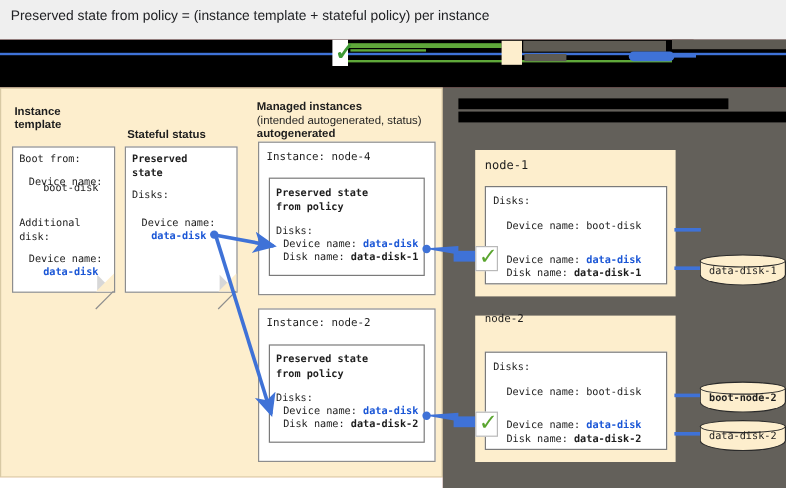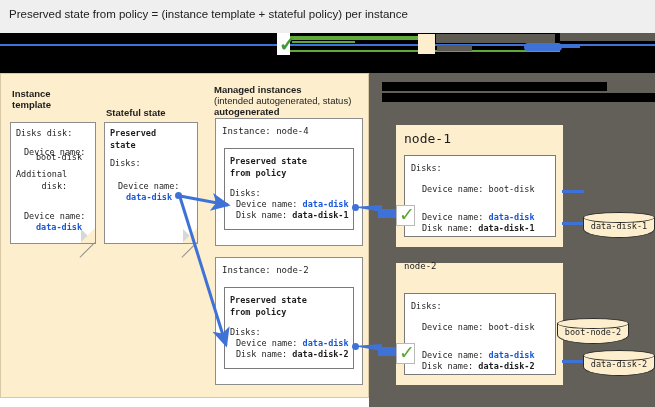--- a/index.html
+++ b/index.html
@@ -197,35 +197,35 @@
   <div class="panel-beige"></div>
   <div class="bottom-strip"></div>
 
   <div class="panel-gray"></div>
   <div class="redact" style="left:382px;top:82px;width:225px;height:9px;"></div>
   <div class="redact" style="left:382px;top:93px;width:273px;height:9px;"></div>
 
   <div class="sec-head" style="left:12px;top:88px;">Instance
 template</div>
 
-  <div class="sec-head" style="left:106px;top:107px;">Stateful state</div>
+  <div class="sec-head" style="left:106px;top:107px;">Stateful status</div>
 
   <div class="sec-head" style="left:214px;top:84px;">Managed instances</div>
   <div class="sec-head sub" style="left:214px;top:95px;font-weight:normal;">(intended autogenerated, status)</div>
   <div class="sec-head" style="left:214px;top:106px;">autogenerated</div>
 
   <div class="doc" style="left:10px;top:122px;width:86px;height:122px;">
     <div class="doc-foldfill"></div>
     <div class="doc-mask"></div>
     <div class="doc-foldline"></div>
   </div>
-  <div class="mono" style="left:16px;top:128px;">Disks disk:</div>
+  <div class="mono" style="left:16px;top:128px;">Boot from:</div>
   <div class="mono" style="left:24px;top:147px;">Device name:</div>
   <div class="mono" style="left:36px;top:152px;">boot-disk</div>
-  <div class="mono" style="left:16px;top:169px;line-height:11.5px;text-align:right;">Additional
+  <div class="mono" style="left:16px;top:181px;line-height:11.5px;">Additional
 disk:</div>
   <div class="mono" style="left:24px;top:211px;">Device name:</div>
   <div class="mono blue" style="left:36px;top:222px;">data-disk</div>
 
   <div class="doc" style="left:104px;top:122px;width:94px;height:122px;">
     <div class="doc-foldfill"></div>
     <div class="doc-mask"></div>
     <div class="doc-foldline"></div>
   </div>
   <div class="mono b" style="left:110px;top:128px;">Preserved
@@ -249,21 +249,21 @@
   <div class="mono" style="left:222px;top:265px;font-size:9px;">Instance: node-2</div>
   <div class="box-inner" style="left:224px;top:287px;width:130px;height:82px;"></div>
   <div class="mono b" style="left:230px;top:295px;">Preserved state
 from policy</div>
   <div class="mono" style="left:230px;top:327px;">Disks:</div>
   <div class="mono" style="left:236px;top:338px;"><span>Device name:</span> <span class="blue">data-disk</span></div>
   <div class="mono" style="left:236px;top:349px;"><span>Disk name:</span> <span class="bold">data-disk-2</span></div>
   <div class="dot" style="left:352px;top:343px;"></div>
 
   <div class="box-beige" style="left:396px;top:125px;width:167px;height:122px;"></div>
-  <div class="mono" style="left:404px;top:133px;font-size:13px;text-align:center;">node-1</div>
+  <div class="mono" style="left:404px;top:133px;font-size:10px;text-align:center;">node-1</div>
   <div class="box-inner" style="left:404px;top:155px;width:152px;height:82px;"></div>
   <div class="mono" style="left:411px;top:163px;">Disks:</div>
   <div class="mono" style="left:422px;top:184px;">Device name: boot-disk</div>
   <div class="mono" style="left:422px;top:212px;"><span>Device name: </span><span class="blue">data-disk</span></div>
   <div class="mono" style="left:422px;top:223px;"><span>Disk name: </span><span class="bold">data-disk-1</span></div>
 
   <div class="blue-stub" style="left:378px;top:209px;width:20px;"></div>
   <div class="checkbadge" style="left:396px;top:205px;">
     <div class="tick">✓</div>
   </div>
@@ -283,21 +283,21 @@
   <div class="mono" style="left:422px;top:322px;">Device name: boot-disk</div>
   <div class="mono" style="left:422px;top:350px;"><span>Device name: </span><span class="blue">data-disk</span></div>
   <div class="mono" style="left:422px;top:361px;"><span>Disk name: </span><span class="bold">data-disk-2</span></div>
 
   <div class="blue-stub" style="left:378px;top:347px;width:20px;"></div>
   <div class="checkbadge" style="left:396px;top:343px;">
     <div class="tick">✓</div>
   </div>
 
   <div class="hline" style="left:562px;top:328px;width:22px;"></div>
-  <div class="cyl" style="left:557px;top:318px;">
+  <div class="cyl" style="left:583px;top:318px;font-weight:bold;">
     <div class="body"></div>
       <div class="top"></div>
     <div class="lbl">boot-node-2</div>
   </div>
   <div class="hline" style="left:562px;top:360px;width:22px;"></div>
   <div class="cyl" style="left:583px;top:350px;">
     <div class="body"></div>
       <div class="top"></div>
     <div class="lbl">data-disk-2</div>
   </div>

